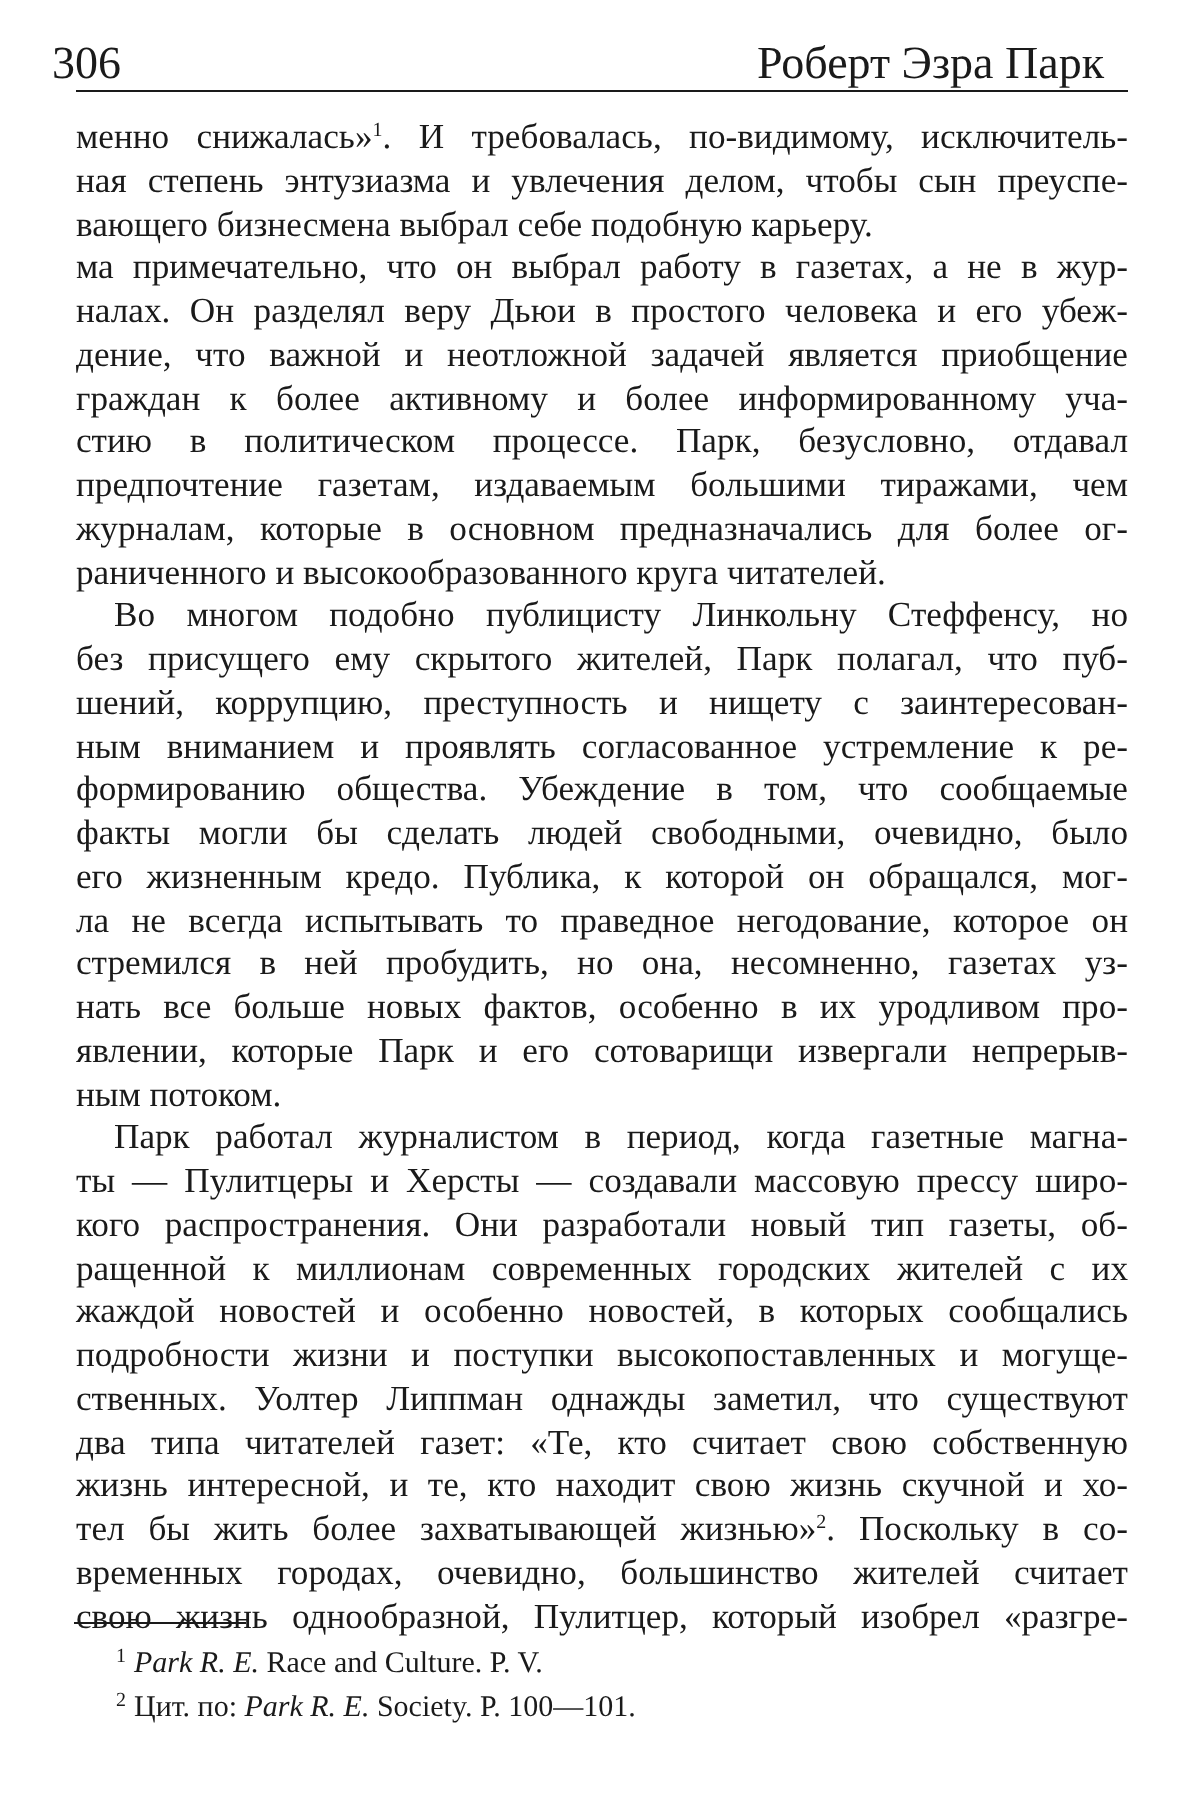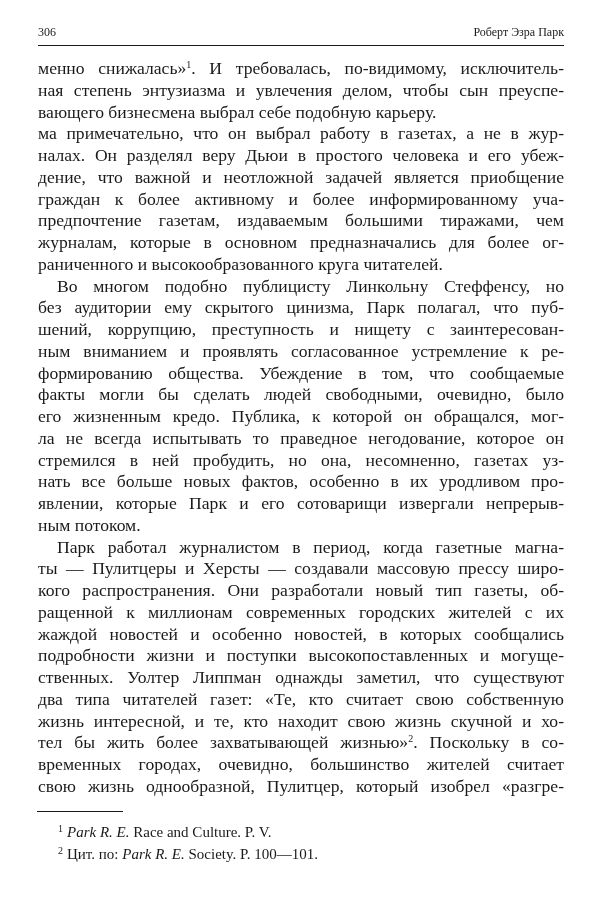--- a/index.html
+++ b/index.html
@@ -2,22 +2,22 @@
 <html><head>
 <meta charset="utf-8">
 <style>
   html, body { margin: 0; padding: 0; }
   body {
     width: 600px; height: 904px; background: #ffffff; color: #1a1a1a;
     font-family: "Liberation Serif", serif; position: relative; overflow: hidden;
   }
   .page { position: absolute; left: 0; top: 0; width: 600px; height: 904px; }
   .running-head {
-    position: absolute; left: 38px; top: 20px; width: 526px; height: 24px;
-    font-size: 12px; line-height: 24px;
+    position: absolute; left: 26px; top: 20px; width: 526px; height: 24px;
+    font-size: 23px; line-height: 24px;
   }
   .running-head .pno { position: absolute; left: 0; top: 0; }
   .running-head .rtitle { position: absolute; right: 0; top: 0; }
   .head-rule {
     position: absolute; left: 38px; top: 45px; width: 526px; height: 0;
     border-top: 1.6px solid #1a1a1a;
   }
   .body-text {
     position: absolute; left: 38px; top: 58px; width: 526px;
     font-size: 17.6px; line-height: 21.75px;
@@ -49,25 +49,26 @@
   <div class="head-rule"></div>
 
   <div class="body-text">
     <span class="line"><span>менно снижалась»</span><sup>1</sup><span>. И требовалась, по-видимому, исключитель-</span></span>
     <span class="line">ная степень энтузиазма и увлечения делом, чтобы сын преуспе-</span>
     <span class="line last">вающего бизнесмена выбрал себе подобную карьеру.</span>
     <span class="line">ма примечательно, что он выбрал работу в газетах, а не в жур-</span>
     <span class="line">налах. Он разделял веру Дьюи в простого человека и его убеж-</span>
     <span class="line">дение, что важной и неотложной задачей является приобщение</span>
     <span class="line">граждан к более активному и более информированному уча-</span>
+    <span class="line">стию в политическом процессе. Парк, безусловно, отдавал</span>
     <span class="line">предпочтение газетам, издаваемым большими тиражами, чем</span>
     <span class="line">журналам, которые в основном предназначались для более ог-</span>
     <span class="line last">раниченного и высокообразованного круга читателей.</span>
     <span class="line indent">Во многом подобно публицисту Линкольну Стеффенсу, но</span>
-    <span class="line">без аудитории ему скрытого цинизма, Парк полагал, что пуб-</span>
+    <span class="line">без присущего ему скрытого жителей, Парк полагал, что пуб-</span>
     <span class="line">шений, коррупцию, преступность и нищету с заинтересован-</span>
     <span class="line">ным вниманием и проявлять согласованное устремление к ре-</span>
     <span class="line">формированию общества. Убеждение в том, что сообщаемые</span>
     <span class="line">факты могли бы сделать людей свободными, очевидно, было</span>
     <span class="line">его жизненным кредо. Публика, к которой он обращался, мог-</span>
     <span class="line">ла не всегда испытывать то праведное негодование, которое он</span>
     <span class="line">стремился в ней пробудить, но она, несомненно, газетах уз-</span>
     <span class="line">нать все больше новых фактов, особенно в их уродливом про-</span>
     <span class="line">явлении, которые Парк и его сотоварищи извергали непрерыв-</span>
     <span class="line last">ным потоком.</span>

